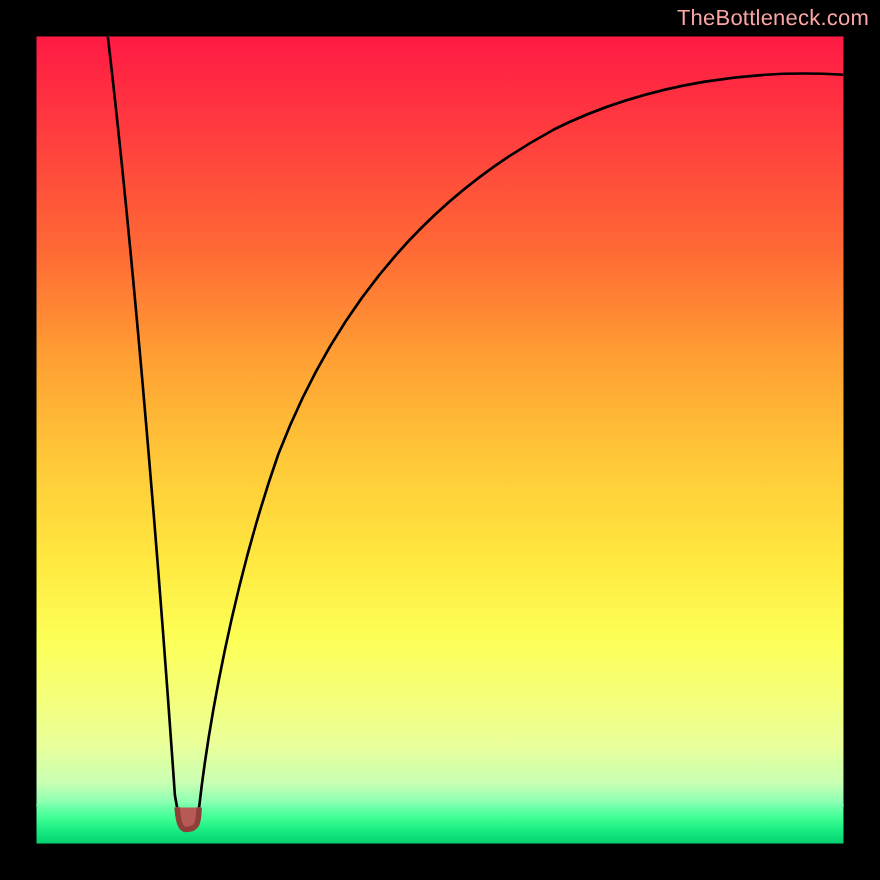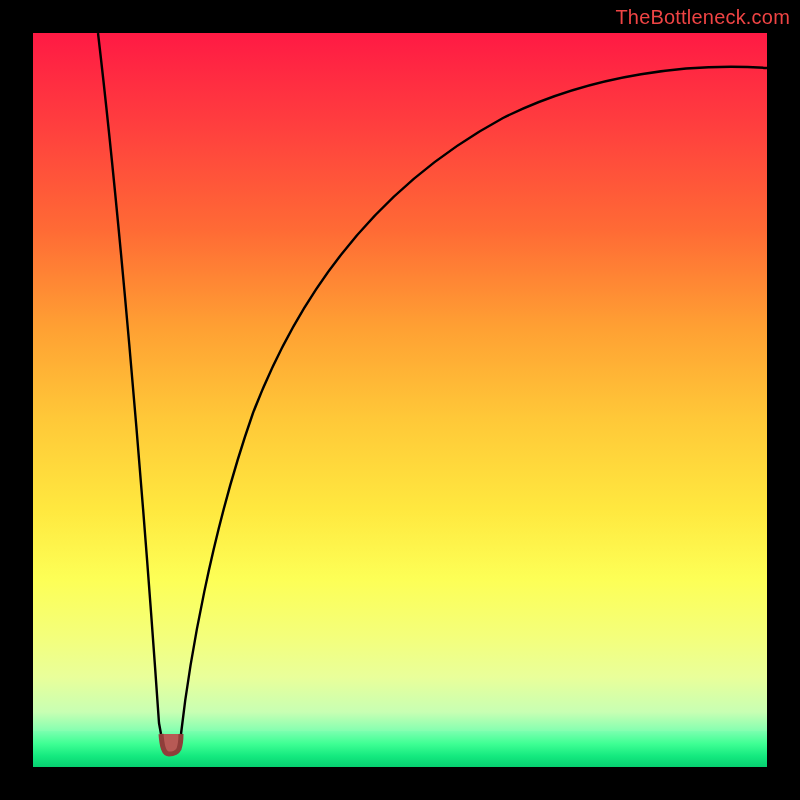--- a/index.html
+++ b/index.html
@@ -60,21 +60,21 @@
   }
   svg.curve {
     position: absolute;
     left: 0; top: 0;
     width: 734px; height: 734px;
   }
   .watermark {
     position: absolute;
     top: 6px;
     right: 10px;
-    color: #ef4444;
+    color: #fca5a5;
     font-size: 20px;
     font-weight: 500;
     letter-spacing: 0.2px;
     user-select: none;
   }
 </style>
 </head>
 <body>
 
 <div class="frame">

